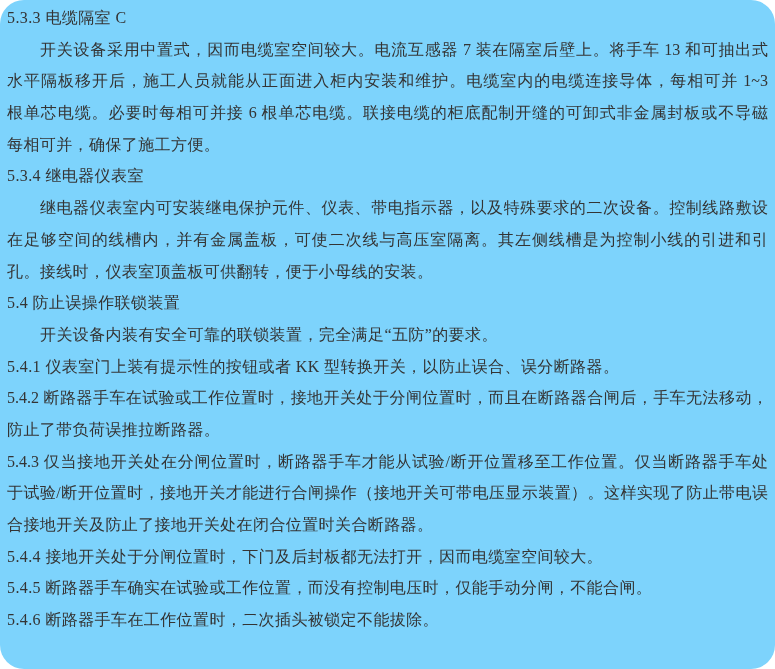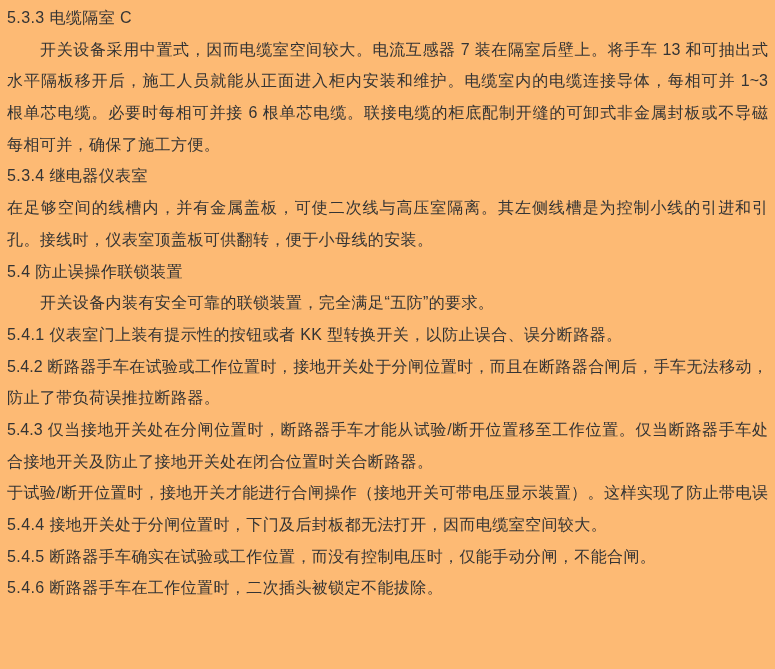--- a/index.html
+++ b/index.html
@@ -10,24 +10,25 @@
   body {
     width: 775px;
     height: 669px;
     overflow: hidden;
   }
   .page {
     box-sizing: border-box;
     width: 775px;
     height: 669px;
     padding: 2px 7px 0 7px;
-    font-family: Liberation Sans, sans-serif;
+    font-family: Liberation Serif, serif;
     font-size: 16px;
     color: #343434;
-    background: #fdba74;
+    background: #7dd3fc;
+    border-radius: 24px;
   }
   .line {
     height: 31.7px;
     line-height: 31.7px;
     white-space: nowrap;
     letter-spacing: 0.4px;
   }
   .line.justify {
     white-space: normal;
     letter-spacing: 0;
@@ -44,34 +45,35 @@
 
 <div class="page">
 
   <div class="line">5.3.3 电缆隔室 C</div>
   <div class="line indent justify">开关设备采用中置式，因而电缆室空间较大。电流互感器 7 装在隔室后壁上。将手车 13 和可抽出式</div>
   <div class="line justify">水平隔板移开后，施工人员就能从正面进入柜内安装和维护。电缆室内的电缆连接导体，每相可并 1~3</div>
   <div class="line justify">根单芯电缆。必要时每相可并接 6 根单芯电缆。联接电缆的柜底配制开缝的可卸式非金属封板或不导磁</div>
   <div class="line">每相可并，确保了施工方便。</div>
 
   <div class="line">5.3.4 继电器仪表室</div>
+  <div class="line indent justify">继电器仪表室内可安装继电保护元件、仪表、带电指示器，以及特殊要求的二次设备。控制线路敷设</div>
   <div class="line justify">在足够空间的线槽内，并有金属盖板，可使二次线与高压室隔离。其左侧线槽是为控制小线的引进和引</div>
   <div class="line">孔。接线时，仪表室顶盖板可供翻转，便于小母线的安装。</div>
 
   <div class="line">5.4 防止误操作联锁装置</div>
   <div class="line indent">开关设备内装有安全可靠的联锁装置，完全满足“五防”的要求。</div>
 
   <div class="line">5.4.1 仪表室门上装有提示性的按钮或者 KK 型转换开关，以防止误合、误分断路器。</div>
 
   <div class="line justify">5.4.2 断路器手车在试验或工作位置时，接地开关处于分闸位置时，而且在断路器合闸后，手车无法移动，</div>
   <div class="line">防止了带负荷误推拉断路器。</div>
 
   <div class="line justify">5.4.3 仅当接地开关处在分闸位置时，断路器手车才能从试验/断开位置移至工作位置。仅当断路器手车处</div>
+  <div class="line justify">于试验/断开位置时，接地开关才能进行合闸操作（接地开关可带电压显示装置）。这样实现了防止带电误</div>
   <div class="line">合接地开关及防止了接地开关处在闭合位置时关合断路器。</div>
-  <div class="line justify">于试验/断开位置时，接地开关才能进行合闸操作（接地开关可带电压显示装置）。这样实现了防止带电误</div>
 
   <div class="line">5.4.4 接地开关处于分闸位置时，下门及后封板都无法打开，因而电缆室空间较大。</div>
 
   <div class="line">5.4.5 断路器手车确实在试验或工作位置，而没有控制电压时，仅能手动分闸，不能合闸。</div>
 
   <div class="line">5.4.6 断路器手车在工作位置时，二次插头被锁定不能拔除。</div>
 
 </div>
 
 </body></html>

